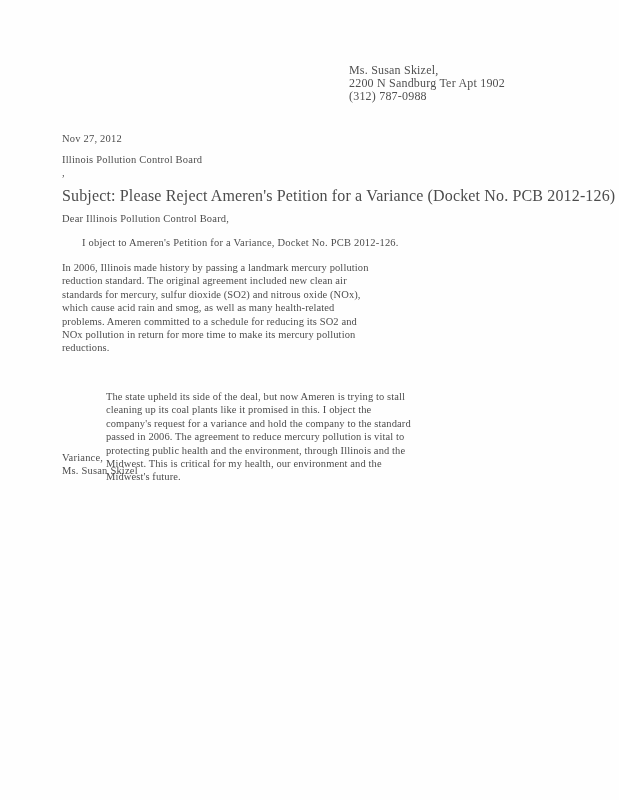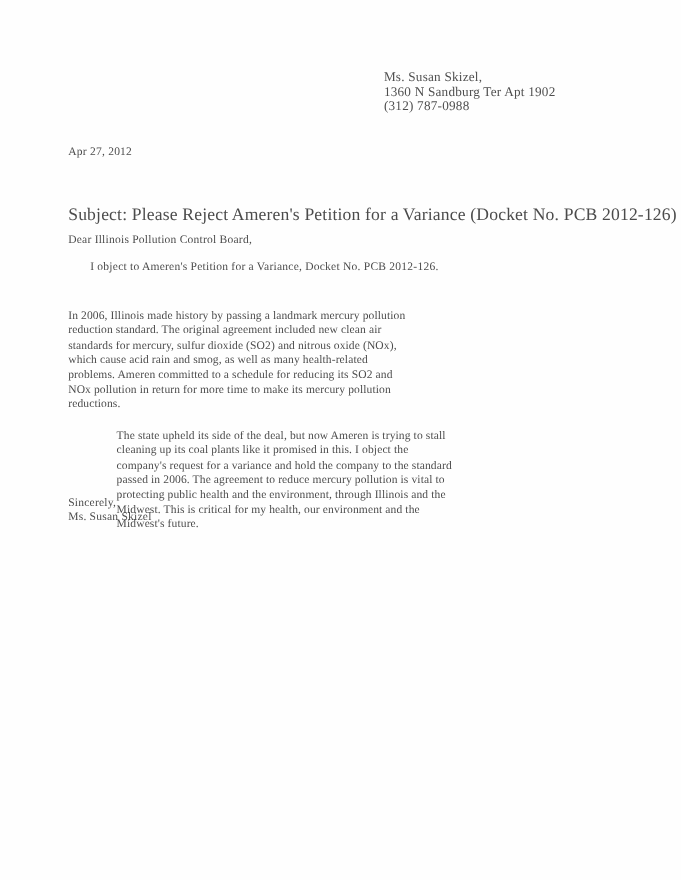--- a/index.html
+++ b/index.html
@@ -95,56 +95,60 @@
   }
   .body-para {
     position: absolute;
     left: 62px;
     width: 310px;
     font-size: 10.5px;
     line-height: 13.4px;
     letter-spacing: 0.1px;
     text-align: left;
   }
-  .para1 { top: 261px; margin-top: 20px; }
+  .para1 { top: 261px; }
   .para2 { top: 390px; margin-left: 44px; }
   .closing {
     position: absolute;
     left: 62px;
     top: 451px;
     font-size: 10.5px;
     line-height: 13.2px;
     letter-spacing: 0.2px;
   }
   .closing div { white-space: nowrap; }
 </style>
 </head>
 <body>
 
 <div class="page">
   <div class="doc">
 
     <div class="sender-block">
       <div>Ms. Susan Skizel,</div>
-      <div>1360 N Sandburg Ter Apt 1902</div>
+      <div>2200 N Sandburg Ter Apt 1902</div>
       <div>(312) 787-0988</div>
     </div>
 
-    <div class="date-line">Apr 27, 2012</div>
+    <div class="date-line">Nov 27, 2012</div>
 
+    <div class="recipient-block">
+      <div>Illinois Pollution Control Board</div>
+      <div>,</div>
+    </div>
 
     <div class="subject-line">Subject: Please Reject Ameren's Petition for a Variance (Docket No. PCB 2012-126)</div>
 
     <div class="salutation">Dear Illinois Pollution Control Board,</div>
 
     <div class="reline">I object to Ameren's Petition for a Variance, Docket No. PCB 2012-126.</div>
 
     <div class="body-para para1">In 2006, Illinois made history by passing a landmark mercury pollution reduction standard. The original agreement included new clean air standards for mercury, sulfur dioxide (SO2) and nitrous oxide (NOx), which cause acid rain and smog, as well as many health-related problems. Ameren committed to a schedule for reducing its SO2 and NOx pollution in return for more time to make its mercury pollution reductions.</div>
 
     <div class="body-para para2">The state upheld its side of the deal, but now Ameren is trying to stall cleaning up its coal plants like it promised in this. I object the company's request for a variance and hold the company to the standard passed in 2006. The agreement to reduce mercury pollution is vital to protecting public health and the environment, through Illinois and the Midwest. This is critical for my health, our environment and the Midwest's future.</div>
 
     <div class="closing">
-      <div>Sincerely,</div>
+      <div>Variance,</div>
       <div>Ms. Susan Skizel</div>
     </div>
 
   </div>
 </div>
 
 </body></html>

